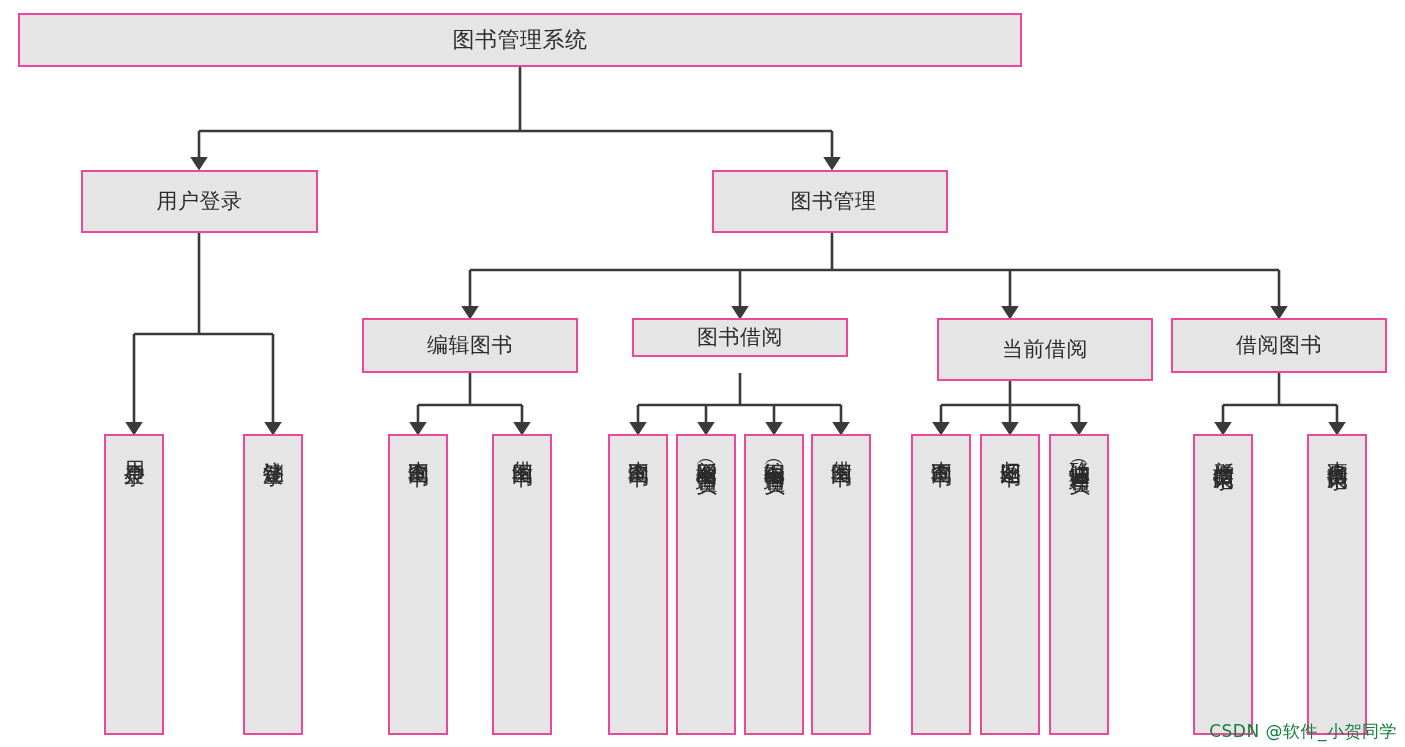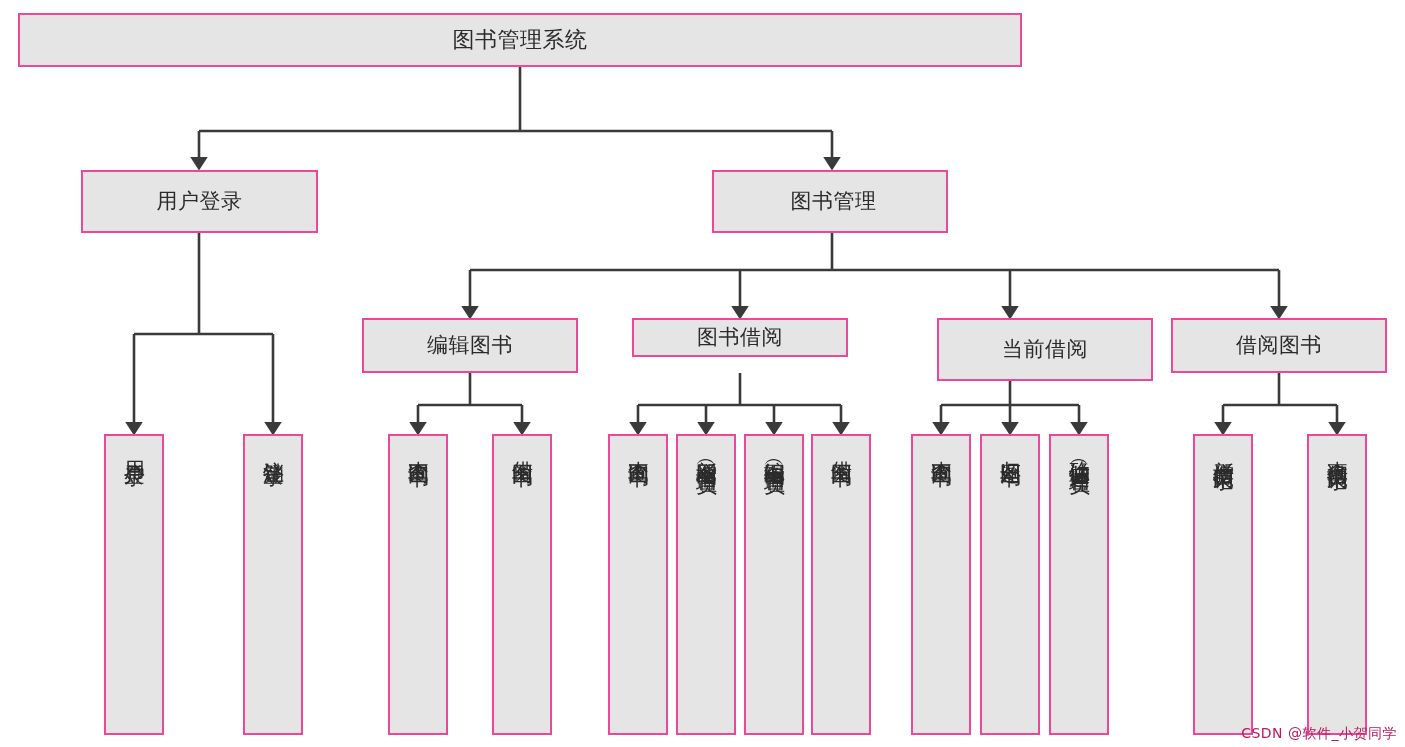--- a/index.html
+++ b/index.html
@@ -62,22 +62,22 @@
     text-orientation: upright;
     font-size: 21px;
     line-height: 1.0;
     letter-spacing: 2px;
     white-space: nowrap;
   }
   .watermark {
     position: absolute;
     right: 8px;
     bottom: 4px;
-    font-size: 14px;
-    color: #be185d;
+    font-size: 17px;
+    color: #15803d;
     white-space: nowrap;
     letter-spacing: 0.5px;
   }
 </style>
 </head>
 <body>
 
 <div id="diagram-root">
 
   <svg id="edge-layer" width="1405" height="747" viewBox="0 0 1405 747" xmlns="http://www.w3.org/2000/svg">

